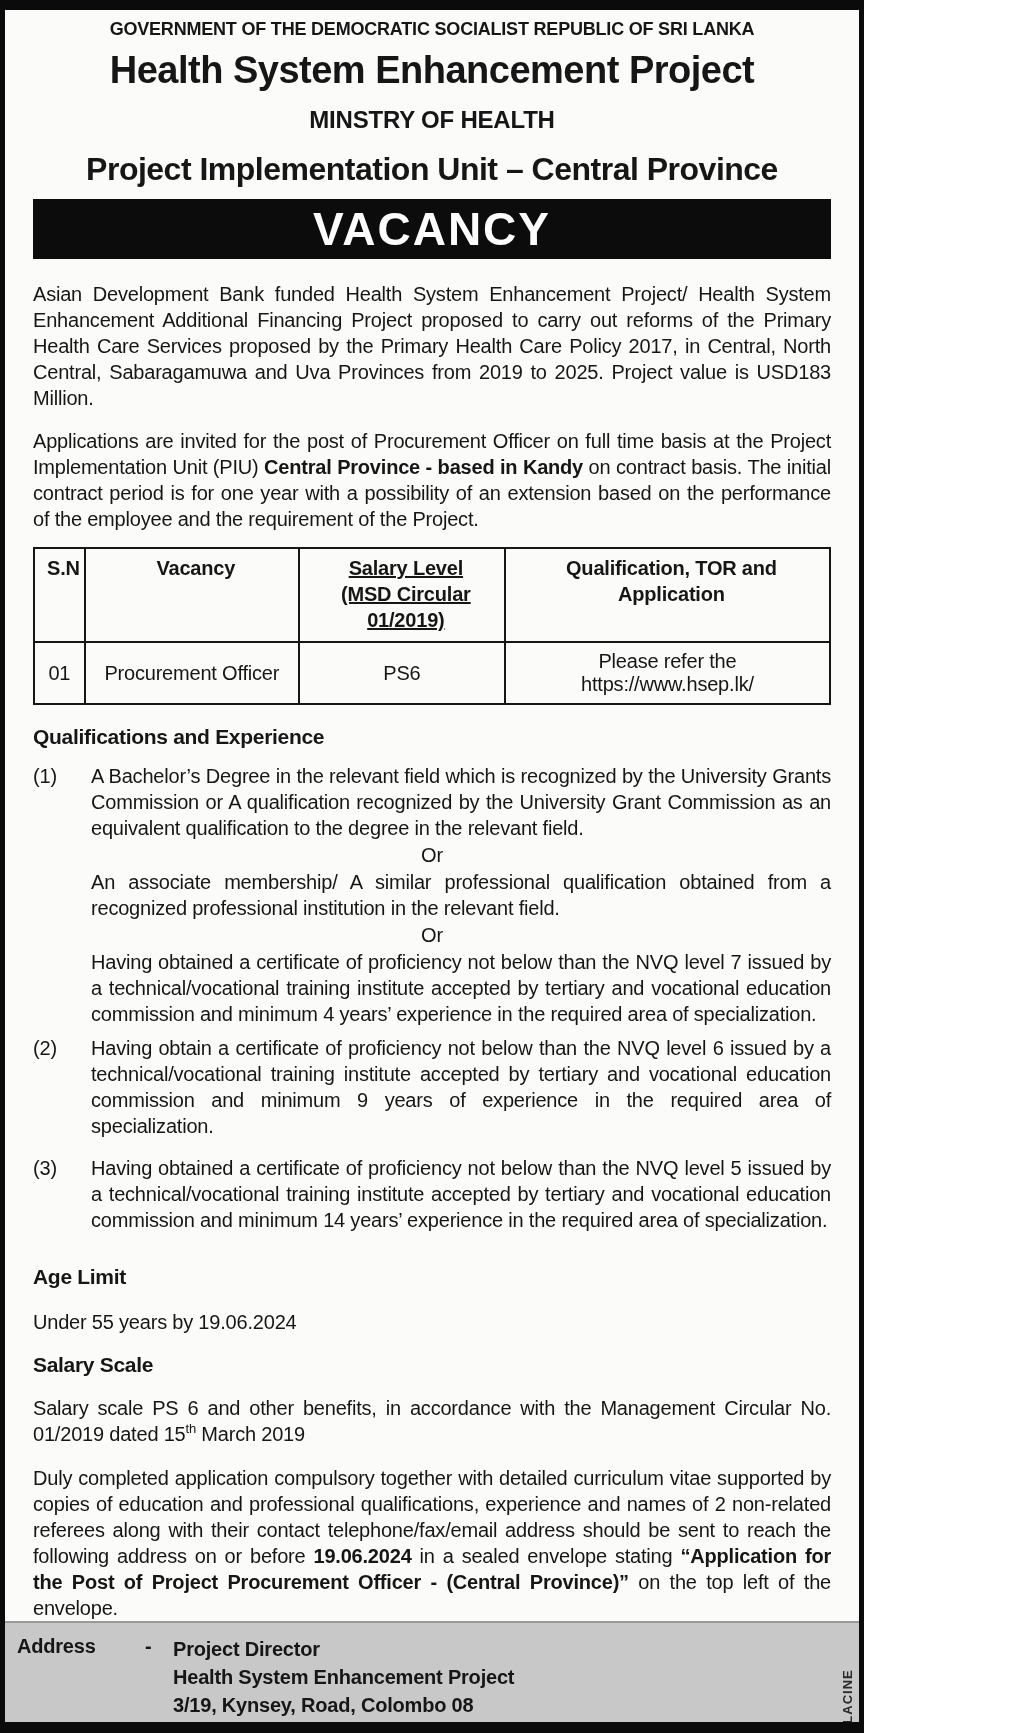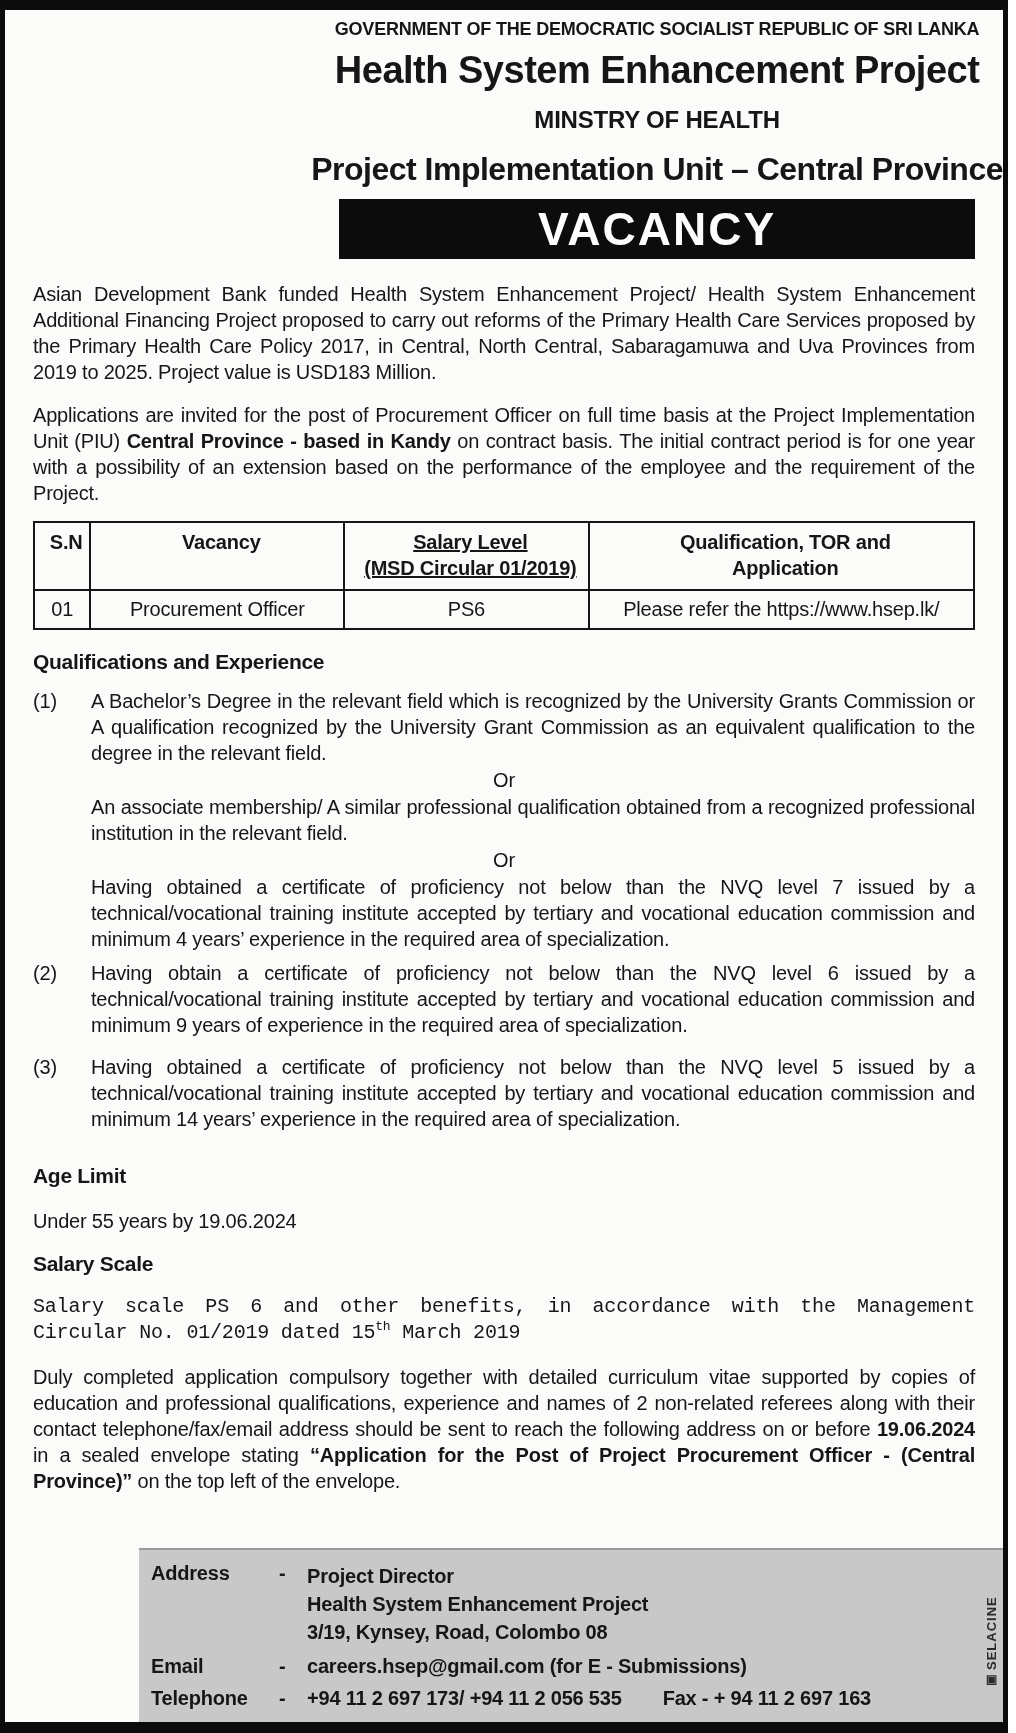--- a/index.html
+++ b/index.html
@@ -1,31 +1,30 @@
 <!DOCTYPE html>
 <html><head>
 <meta charset="utf-8">
 <style>
   * { margin: 0; padding: 0; box-sizing: border-box; }
   html, body { background: #ffffff; }
   .page {
     position: relative;
-    width: 1008px;
+    width: 864px;
     height: 1733px;
     background: #fbfbfa;
     border: 5px solid #0b0b0b;
     border-top-width: 10px;
     border-bottom-width: 11px;
     font-family: "Liberation Sans", sans-serif;
     color: #161616;
     display: flex;
     flex-direction: column;
     overflow: hidden;
     letter-spacing: -0.2px;
-    align-items: flex-end;
   }
   .header { text-align: center; padding-top: 9px; }
   .gov-line  { font-size: 18px; font-weight: bold; letter-spacing: -0.2px; }
   .proj-title{ font-size: 38px; font-weight: bold; margin-top: 9px; letter-spacing: -0.5px; }
   .ministry  { font-size: 24px; font-weight: bold; margin-top: 14px; }
   .unit-line { font-size: 32px; font-weight: bold; margin-top: 17px; letter-spacing: -0.5px; }
   .banner {
     margin: 11px 28px 0 28px;
     background: #0c0c0c;
     color: #fdfdfd;
@@ -59,21 +58,21 @@
   .q-item { display: flex; margin-top: 14px; font-size: 20px; line-height: 26px; }
   .q-num  { width: 58px; flex: 0 0 58px; }
   .q-text { flex: 1 1 auto; text-align: justify; }
   .q-cont { margin-left: 58px; font-size: 20px; line-height: 26px; text-align: justify; }
   .or-line { text-align: center; font-size: 20px; line-height: 26px; margin: 1px 0; }
   .mt8  { margin-top: 8px; }
   .mt16 { margin-top: 16px; }
   .h-age    { margin-top: 32px; }
   .t-age    { margin-top: 20px; font-size: 20px; }
   .h-salary { margin-top: 18px; }
-  .t-salary { margin-top: 18px; font-family: Liberation Mono, monospace; }
+  .t-salary { margin-top: 18px; }
   sup { font-size: 13px; vertical-align: super; line-height: 0; }
   .download-line { margin-top: 20px; font-size: 20px; font-weight: bold; }
   .download-line a, .url-link { color: #161616; text-decoration: underline; }
   .submission { margin-top: 18px; }
   .footer {
     margin-top: auto;
     position: relative;
     background: #c8c8c8;
     border-top: 2px solid #9a9a9a;
     padding: 12px 0 12px 0;

